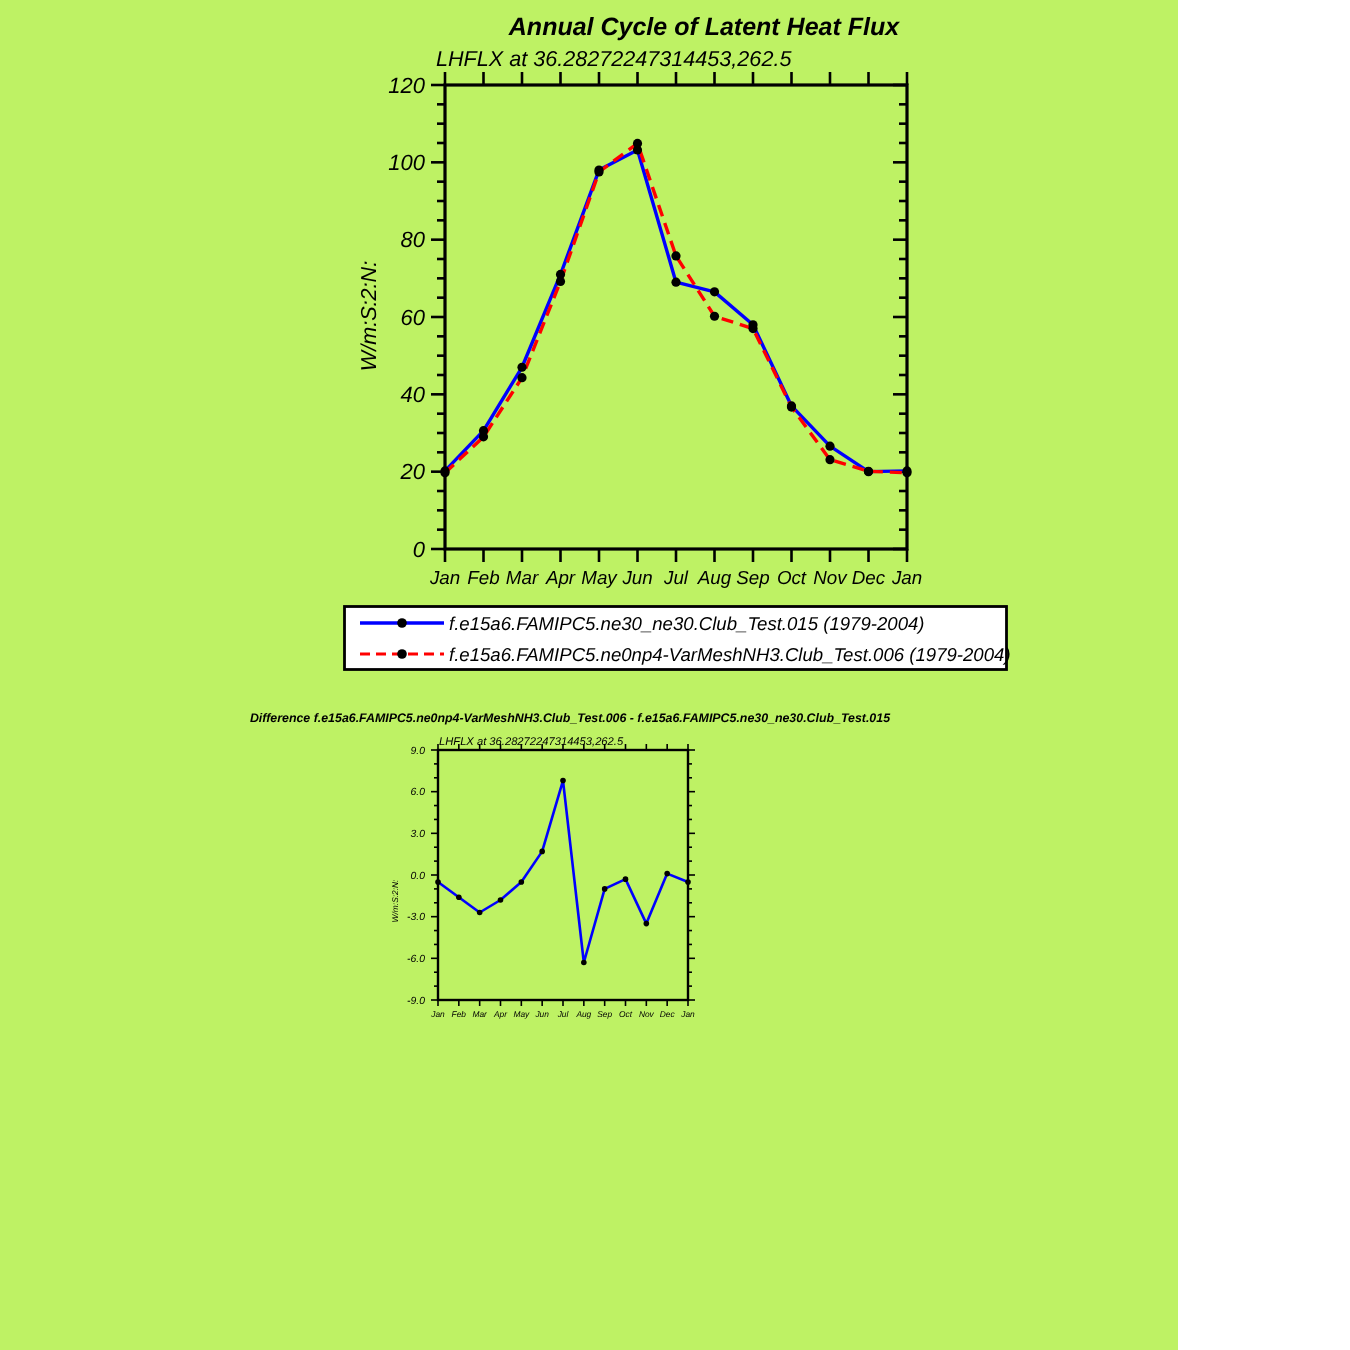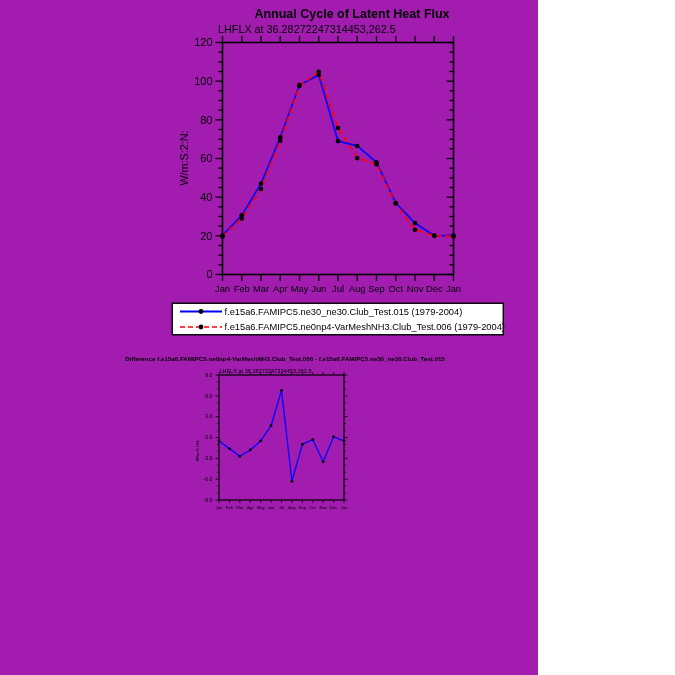--- a/index.html
+++ b/index.html
@@ -1,17 +1,17 @@
 <!DOCTYPE html>
 <html><head>
 <meta charset="utf-8">
 <style>
   html, body { margin:0; padding:0; background:#ffffff; }
   body { font-family:"Liberation Sans", sans-serif; }
-  #canvas { position:relative; width:538px; height:675px; background:#a21caf; overflow:hidden; }
+  #canvas { position:relative; width:589px; height:675px; background:#bef264; overflow:hidden;font-style:italic; }
   svg { font-family:"Liberation Sans", sans-serif; }
   text { fill:#000000; }
 </style>
 </head>
 <body>
 
 <div id="canvas">
   <svg id="fig" width="675" height="675" viewBox="0 0 675 675">
 
     <text x="352" y="17.5" text-anchor="middle" font-size="12.5" font-weight="bold">Annual Cycle of Latent Heat Flux</text>

